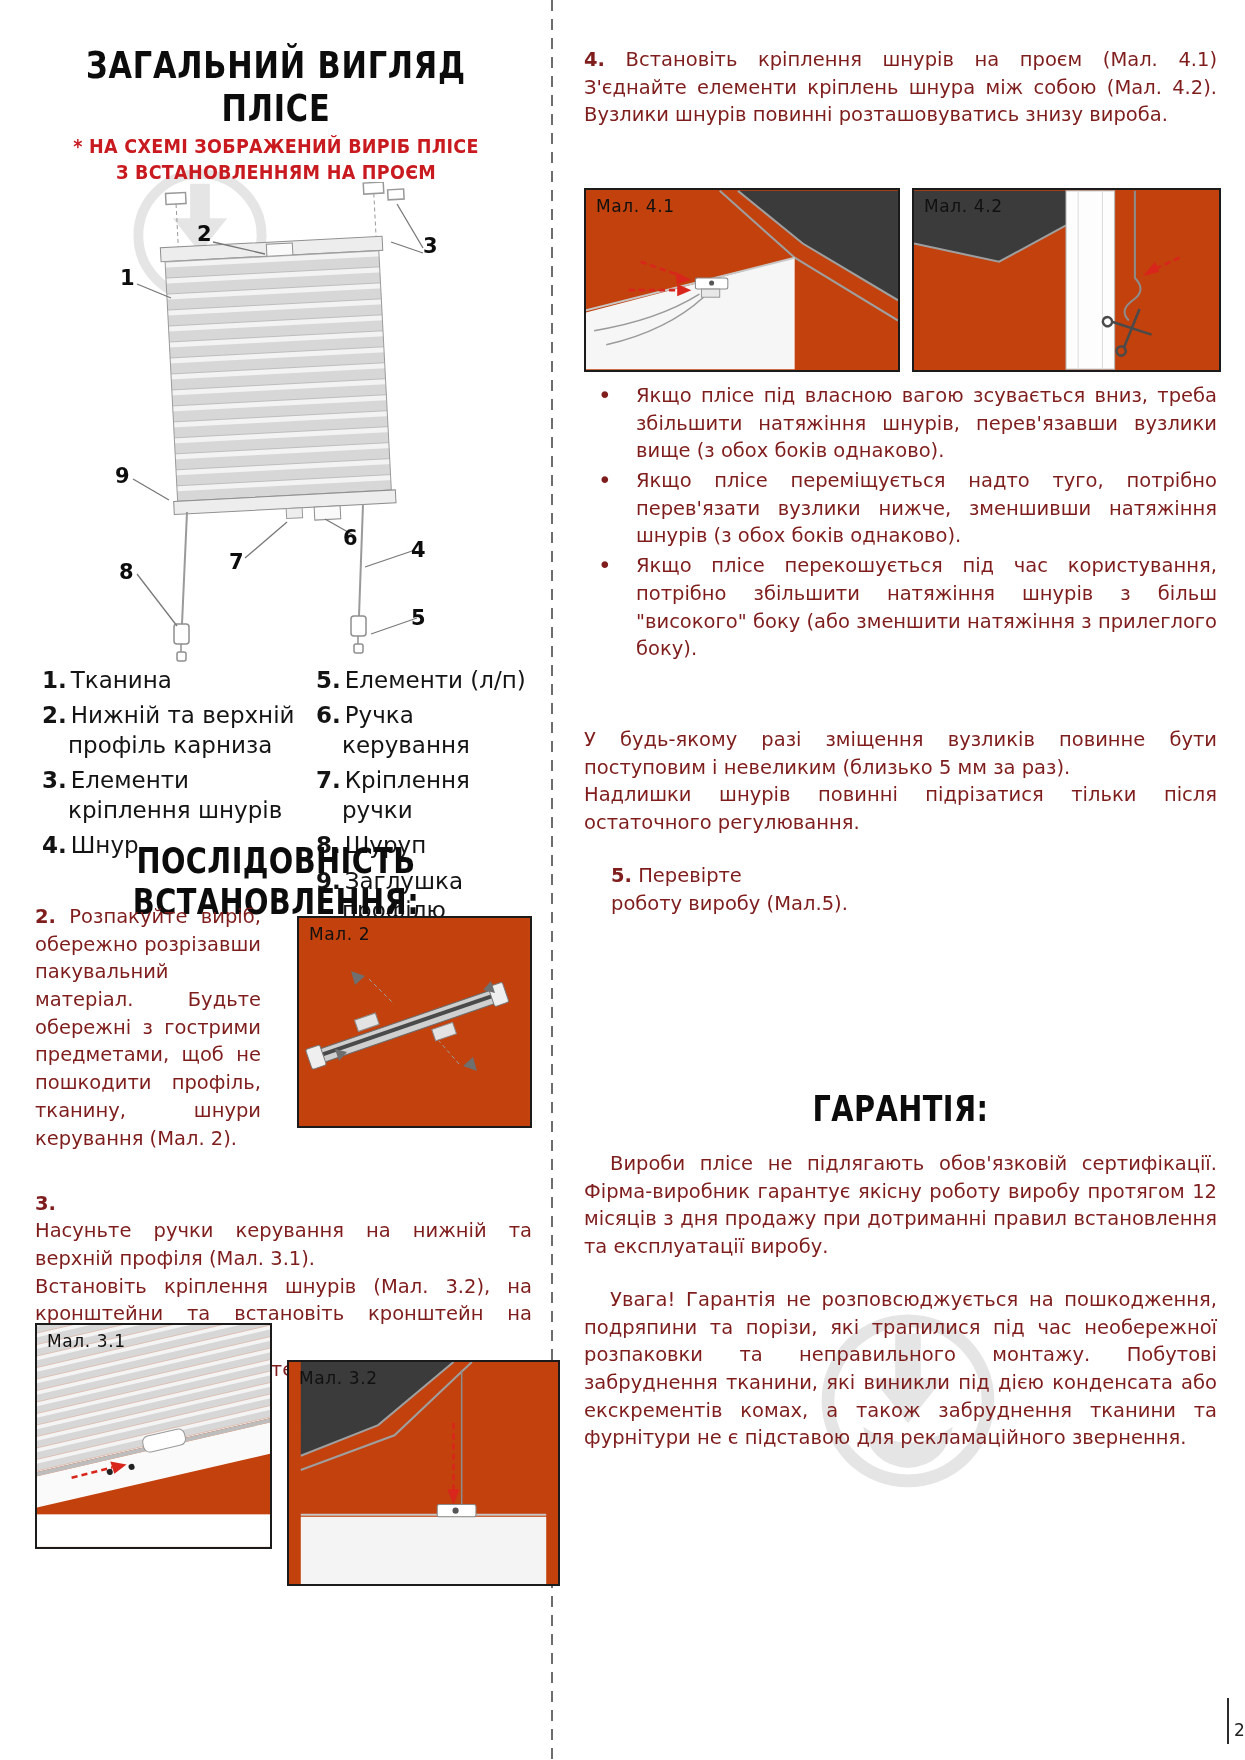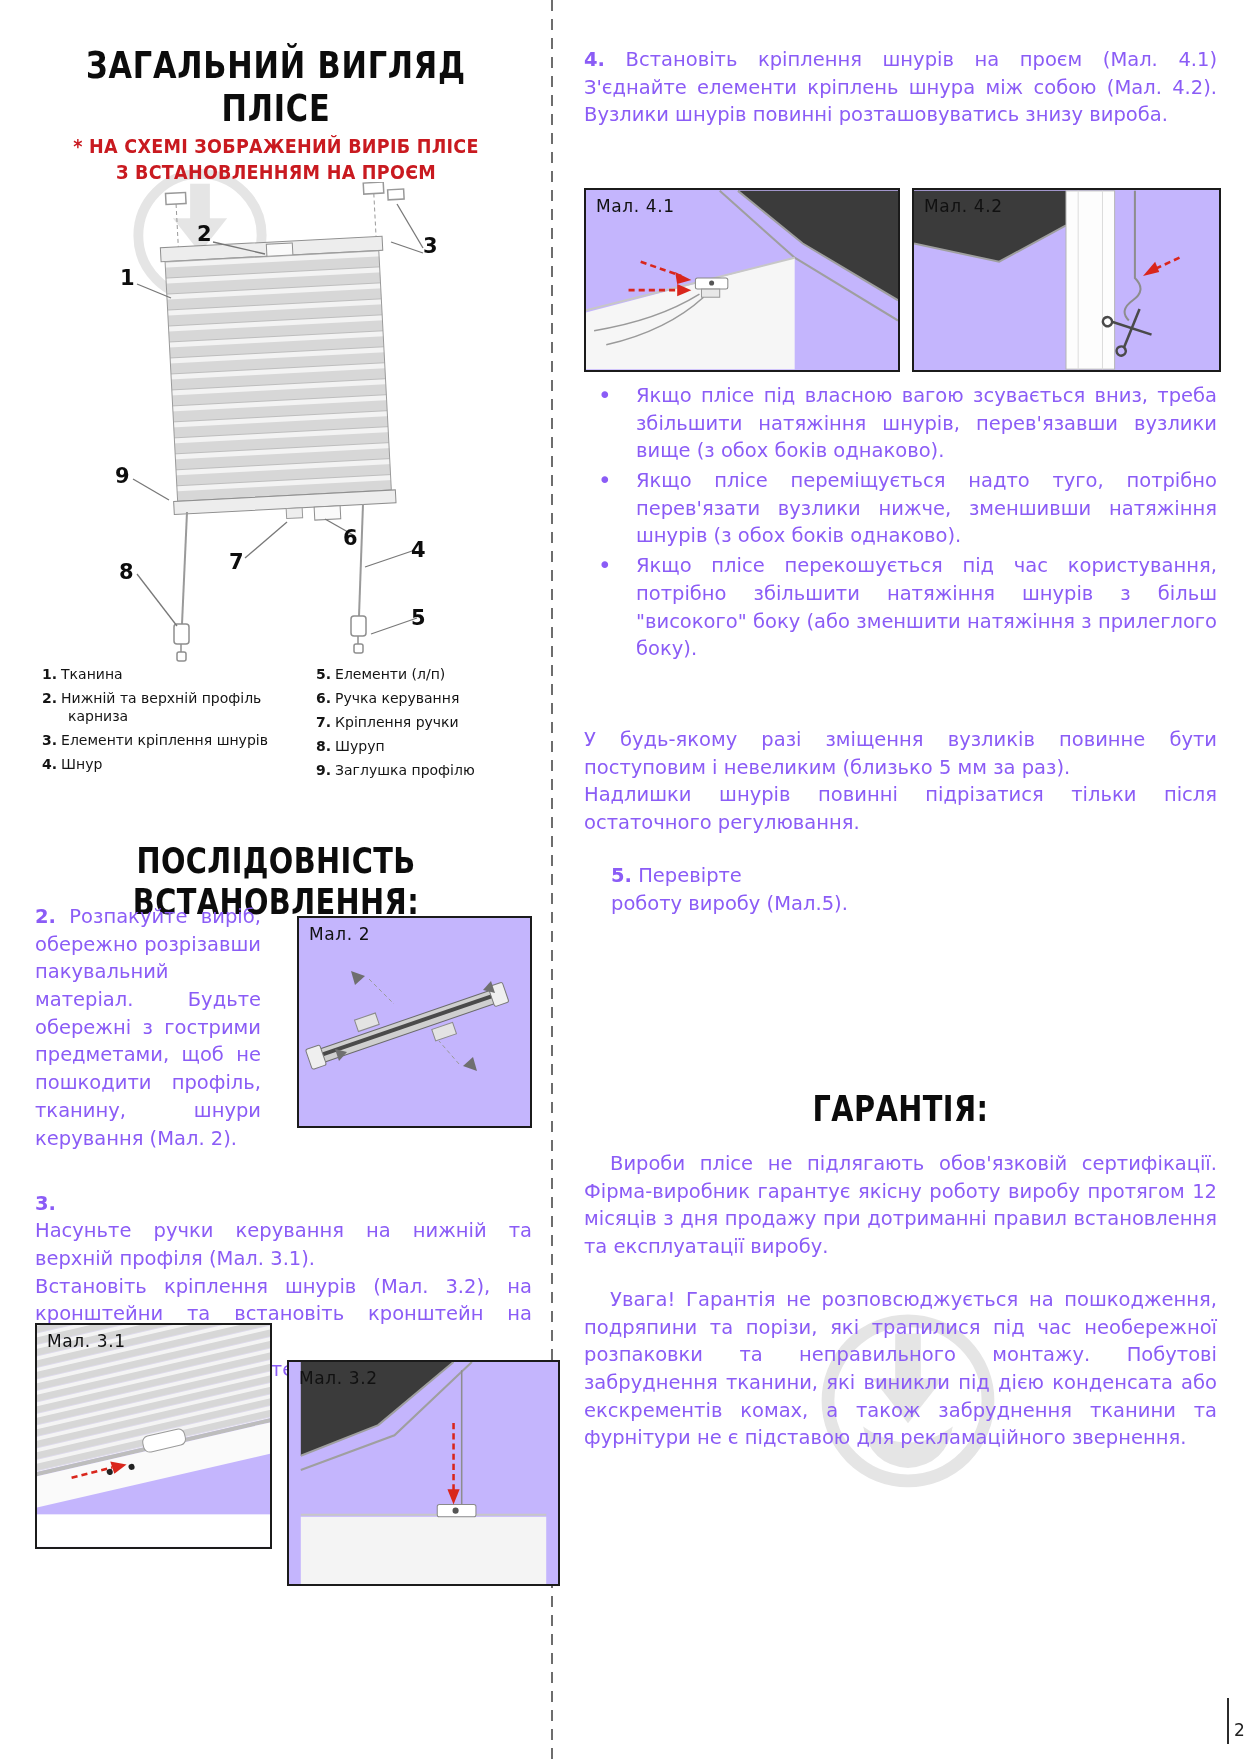--- a/index.html
+++ b/index.html
@@ -8,25 +8,25 @@
   .abs{position:absolute;}
   .pre{white-space:pre-line;}
   .divider{position:absolute;left:551px;top:0;width:2px;height:1760px;
            background:repeating-linear-gradient(to bottom,#6d6d6d 0 11px,transparent 11px 19px);}
   .h-main{font-weight:bold;font-size:38px;line-height:1.12;text-align:center;
           transform:scaleX(0.80);transform-origin:50% 0;letter-spacing:1px;color:#0c0c0c;}
   .h-sub{font-weight:bold;font-size:19.5px;line-height:1.35;text-align:center;color:#c91a20;
          transform:scaleX(0.90);transform-origin:50% 0;letter-spacing:0.3px;}
   .h-sec{font-weight:bold;font-size:36px;text-align:center;transform:scaleX(0.80);
          transform-origin:50% 0;letter-spacing:0.5px;color:#0c0c0c;}
-  .body{font-size:19.5px;line-height:1.42;text-align:justify;color:#8b5cf6;}
-  .legend{display:flex;font-size:14px;line-height:1.28;}
+  .body{font-size:19.5px;line-height:1.42;text-align:justify;color:#7f1d1d;}
+  .legend{display:flex;font-size:23px;line-height:1.28;}
   .leg-item{padding-left:26px;text-indent:-26px;margin-bottom:6px;}
   .leg-item b{margin-right:4px;}
-  .fig-box{position:absolute;border:2px solid #1b1b1b;background:#c4b5fd;}
+  .fig-box{position:absolute;border:2px solid #1b1b1b;background:#c2410c;}
   .fig-caption{position:absolute;top:6px;left:10px;font-size:17px;letter-spacing:0.6px;z-index:2;color:#111;}
   .fig-art{position:absolute;left:0;top:0;width:100%;height:100%;}
   .callout{position:absolute;font-weight:bold;font-size:21px;color:#0d0d0d;}
   .bullet{position:relative;padding-left:52px;margin-bottom:2px;}
   .bullet .dot{position:absolute;left:14px;top:-3px;font-size:23px;}
   .wm{position:absolute;opacity:0.6;}
   .step2-row{display:flex;gap:10px;}
   .pageno-rule{position:absolute;left:1227px;top:1698px;width:2px;height:46px;background:#2b2b2b;}
   .pageno{position:absolute;left:1234px;top:1720px;font-size:17px;color:#222;}
   .indent{text-indent:26px;}

